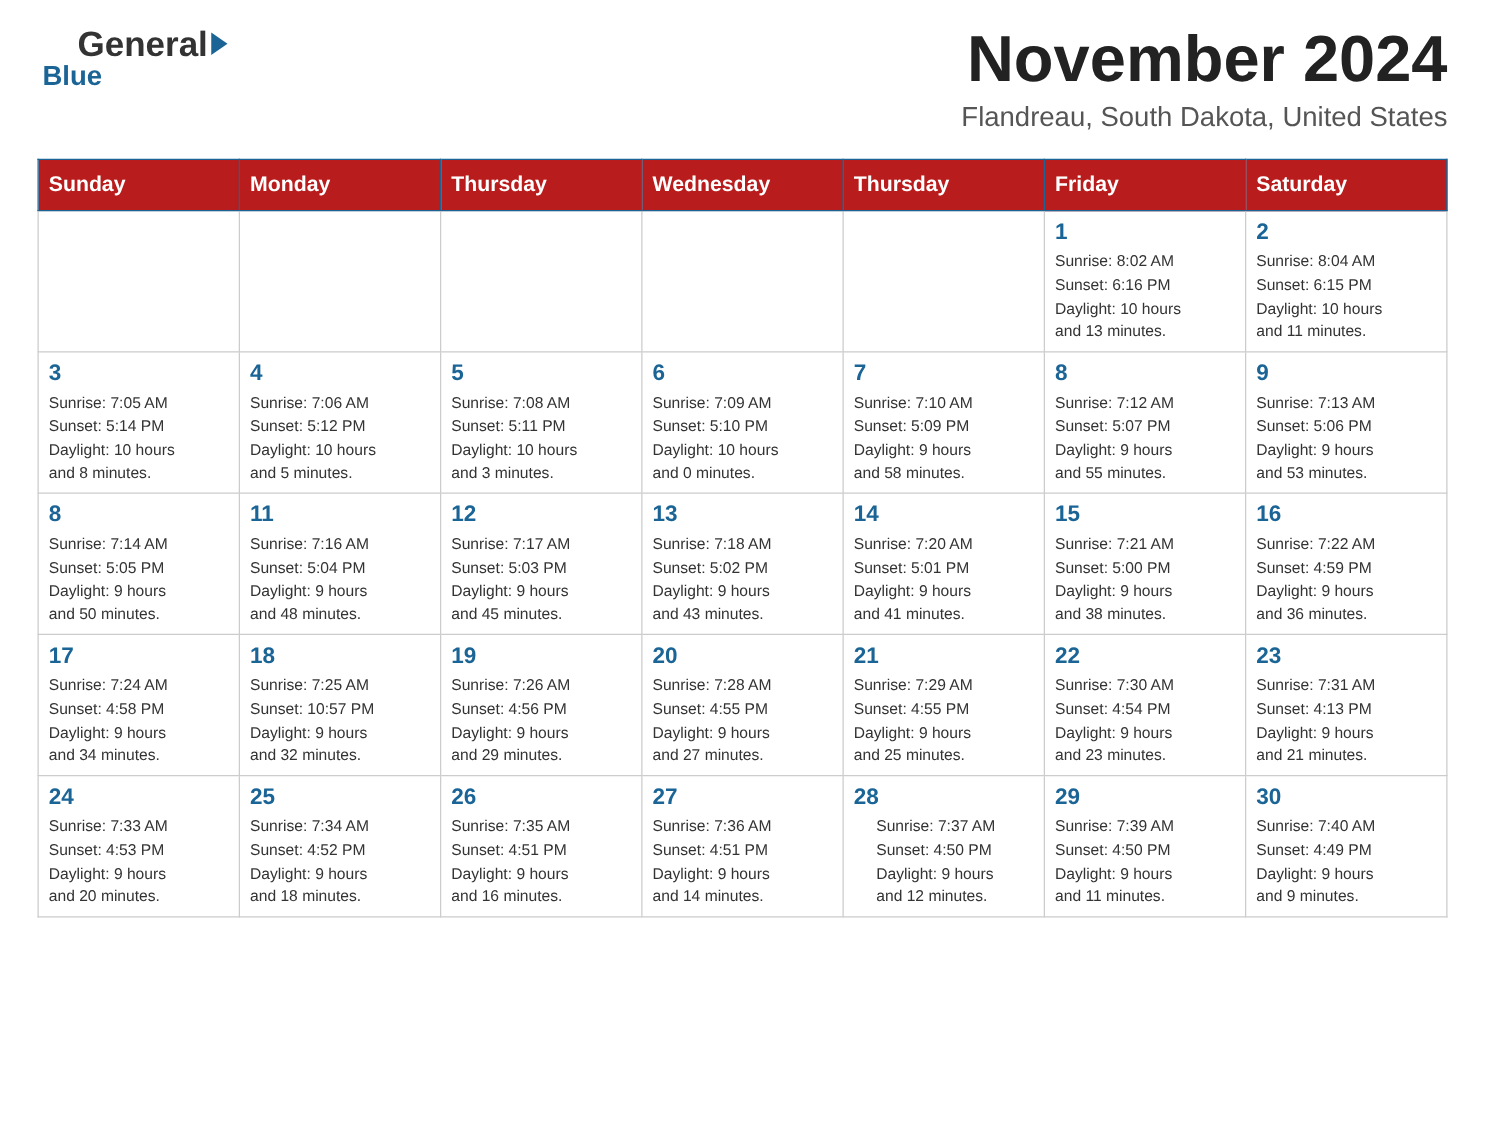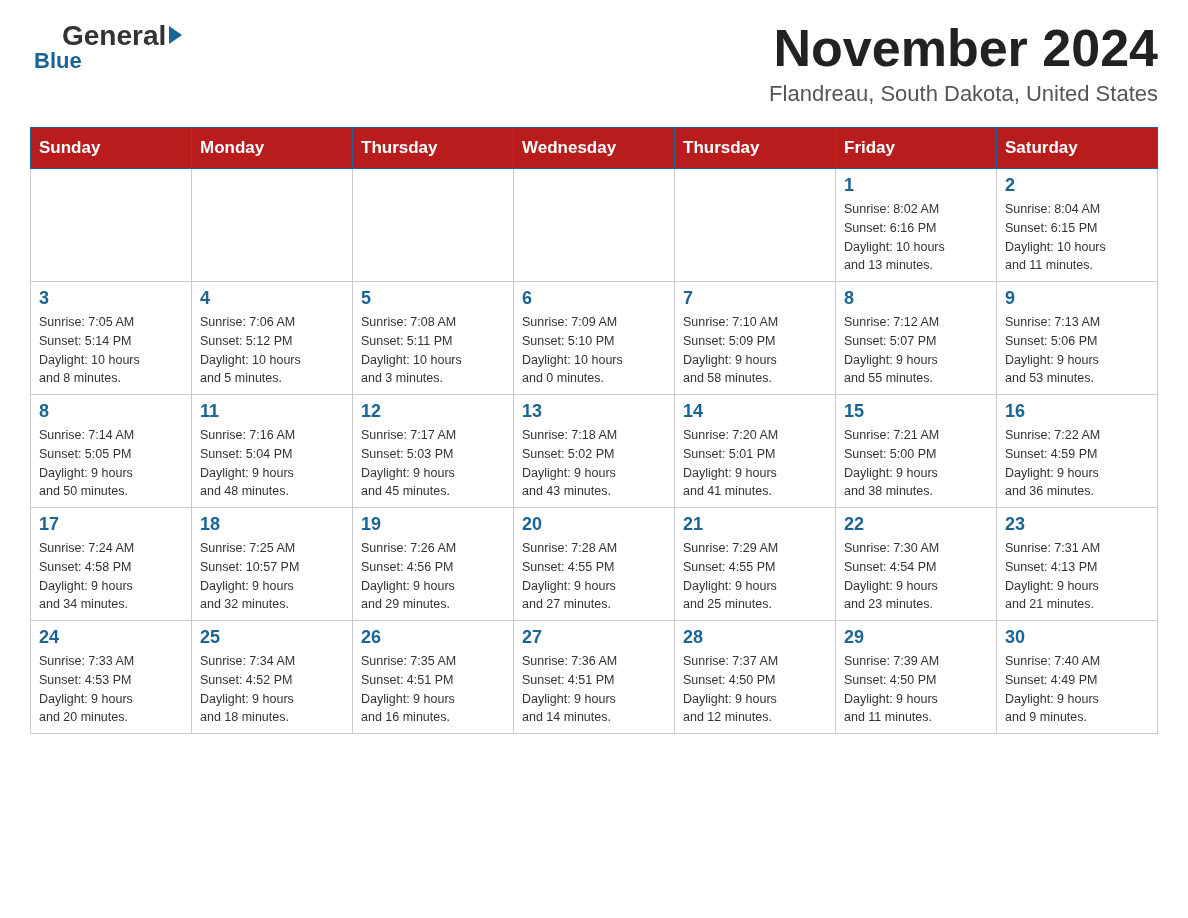--- a/index.html
+++ b/index.html
@@ -314,21 +314,21 @@
         </td>
         <td>
           <span class="day-number">27</span>
           <div class="day-info" style="white-space: pre-line;">Sunrise: 7:36 AM
 Sunset: 4:51 PM
 Daylight: 9 hours
 and 14 minutes.</div>
         </td>
         <td>
           <span class="day-number">28</span>
-          <div class="day-info" style="white-space: pre-line;">Sunrise: 7:37 AM
+          <div class="day-info" style="white-space: pre-line; margin-left: 18px;">Sunrise: 7:37 AM
 Sunset: 4:50 PM
 Daylight: 9 hours
 and 12 minutes.</div>
         </td>
         <td>
           <span class="day-number">29</span>
           <div class="day-info" style="white-space: pre-line;">Sunrise: 7:39 AM
 Sunset: 4:50 PM
 Daylight: 9 hours
 and 11 minutes.</div>

